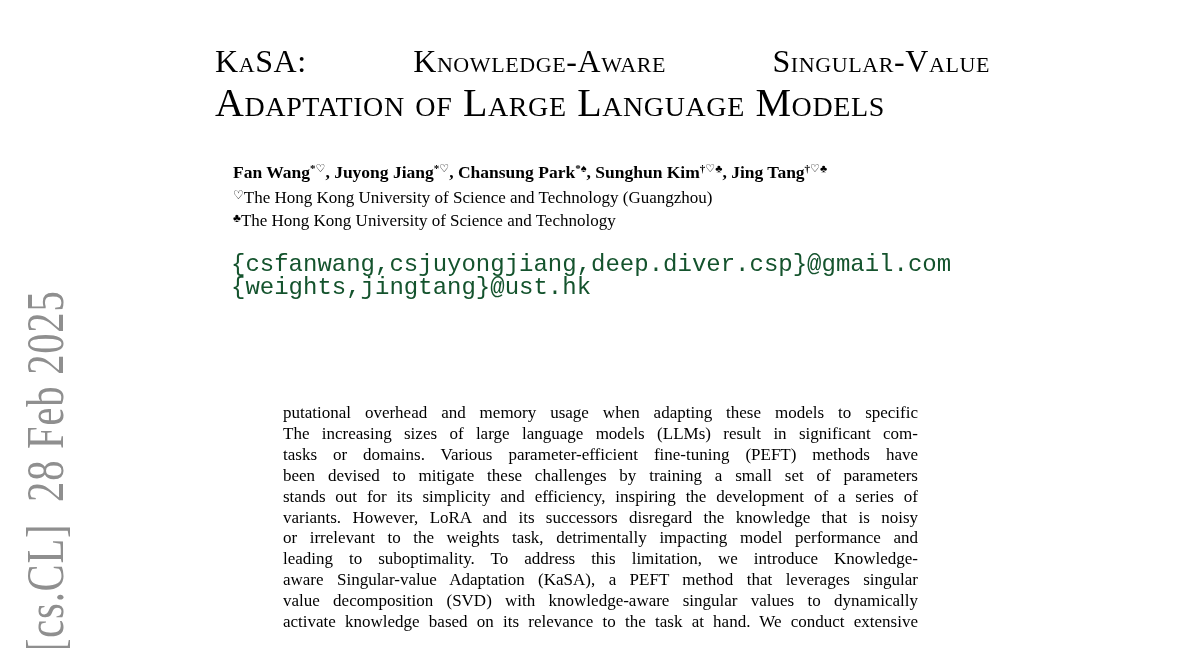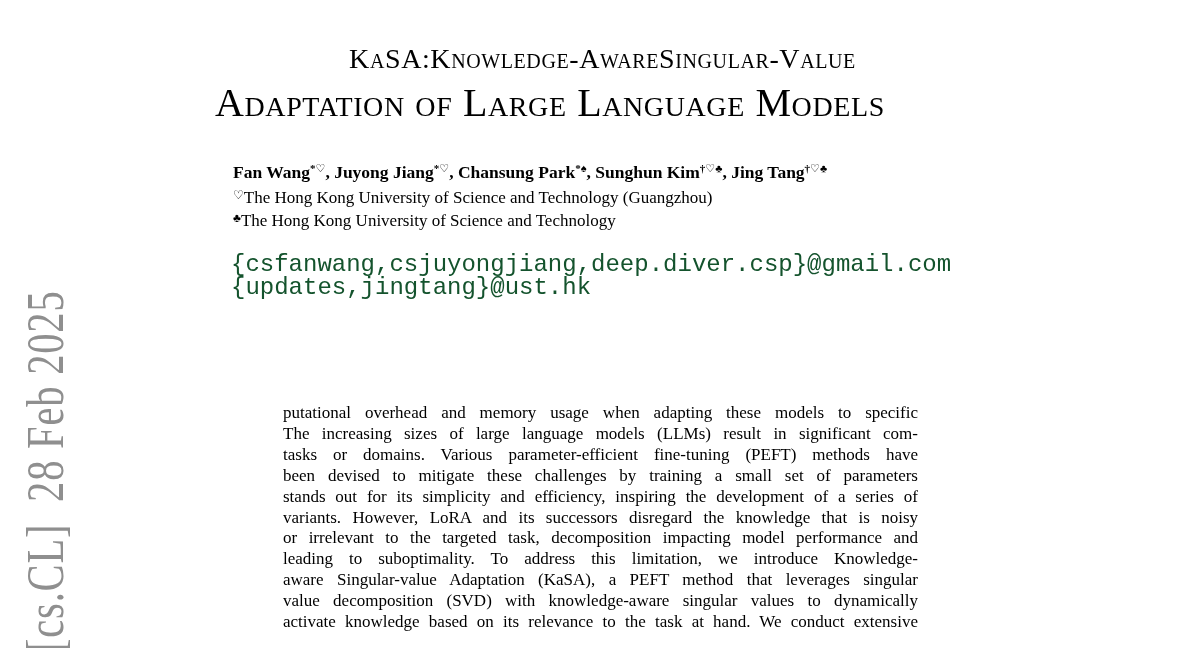--- a/index.html
+++ b/index.html
@@ -12,22 +12,22 @@
   .watermark {
     position: absolute; left: 20px; top: 652px;
     transform-origin: 0 0;
     transform: rotate(-90deg) scaleX(0.78);
     font-size: 52px; line-height: 1;
     color: #8f8f8f; white-space: pre; letter-spacing: 1px;
     font-family: "Liberation Serif", serif;
   }
   .title-line1 {
     position: absolute; left: 215px; top: 45px; width: 775px;
-    display: flex; justify-content: center;
-    font-variant: small-caps; font-size: 28px; line-height: 1;
+    display: flex; justify-content: space-between;
+    font-variant: small-caps; font-size: 32px; line-height: 1;
     letter-spacing: 0.6px; font-weight: 500;
   }
   .title-line2 {
     position: absolute; left: 215px; top: 83px;
     font-variant: small-caps; font-size: 40px; line-height: 1;
     letter-spacing: 0.6px; font-weight: 400;
   }
   .authors {
     position: absolute; left: 233px; top: 162px;
     font-size: 17.5px; font-weight: bold; line-height: 1.15;
@@ -82,30 +82,30 @@
 
   <div class="title-line2">Adaptation of Large Language Models</div>
 
   <div class="authors"><span class="author"><span class="a-name">Fan Wang</span><sup>*♡</sup><span>, </span></span><span class="author"><span class="a-name">Juyong Jiang</span><sup>*♡</sup><span>, </span></span><span class="author"><span class="a-name">Chansung Park</span><sup>*♠</sup><span>, </span></span><span class="author"><span class="a-name">Sunghun Kim</span><sup>†♡♣</sup><span>, </span></span><span class="author"><span class="a-name">Jing Tang</span><sup>†♡♣</sup><span></span></span></div>
 
   <div class="affiliations">
       <div class="aff-line"><sup>♡</sup><span>The Hong Kong University of Science and Technology (Guangzhou)</span></div>
       <div class="aff-line"><sup>♣</sup><span>The Hong Kong University of Science and Technology</span></div>
     </div>
 
-  <div class="emails"><div class="email-line">{csfanwang,csjuyongjiang,deep.diver.csp}@gmail.com</div><div class="email-line">{updates,jingtang}@ust.hk</div></div>
+  <div class="emails"><div class="email-line">{csfanwang,csjuyongjiang,deep.diver.csp}@gmail.com</div><div class="email-line">{weights,jingtang}@ust.hk</div></div>
 
 
   <div class="abstract">
       <div class="abs-line">putational overhead and memory usage when adapting these models to specific</div>
       <div class="abs-line">The increasing sizes of large language models (LLMs) result in significant com-</div>
       <div class="abs-line">tasks or domains. Various parameter-efficient fine-tuning (PEFT) methods have</div>
       <div class="abs-line">been devised to mitigate these challenges by training a small set of parameters</div>
       <div class="abs-line">stands out for its simplicity and efficiency, inspiring the development of a series of</div>
       <div class="abs-line">variants. However, LoRA and its successors disregard the knowledge that is noisy</div>
-      <div class="abs-line">or irrelevant to the targeted task, decomposition impacting model performance and</div>
+      <div class="abs-line">or irrelevant to the weights task, detrimentally impacting model performance and</div>
       <div class="abs-line">leading to suboptimality. To address this limitation, we introduce Knowledge-</div>
       <div class="abs-line">aware Singular-value Adaptation (KaSA), a PEFT method that leverages singular</div>
       <div class="abs-line">value decomposition (SVD) with knowledge-aware singular values to dynamically</div>
       <div class="abs-line">activate knowledge based on its relevance to the task at hand. We conduct extensive</div>
     </div>
 
 </div>
 
 </body></html>

